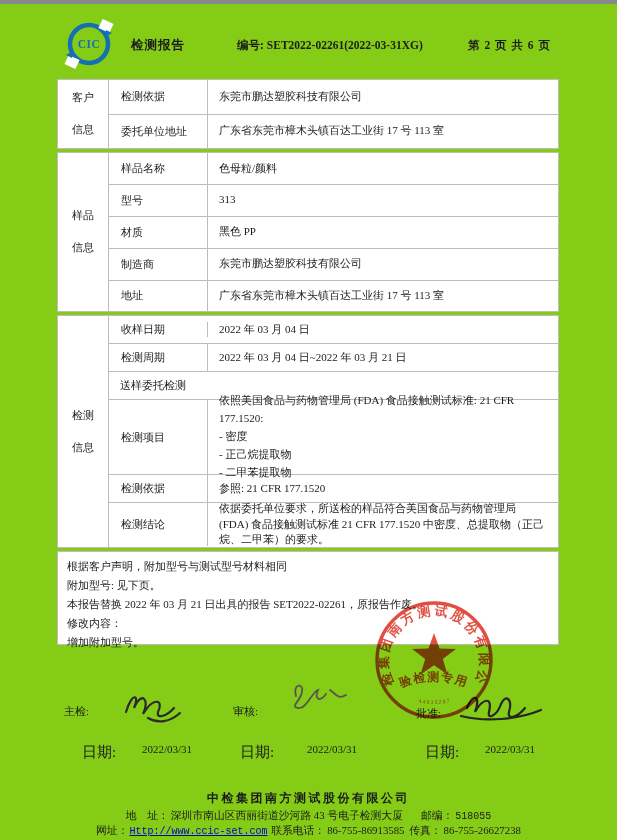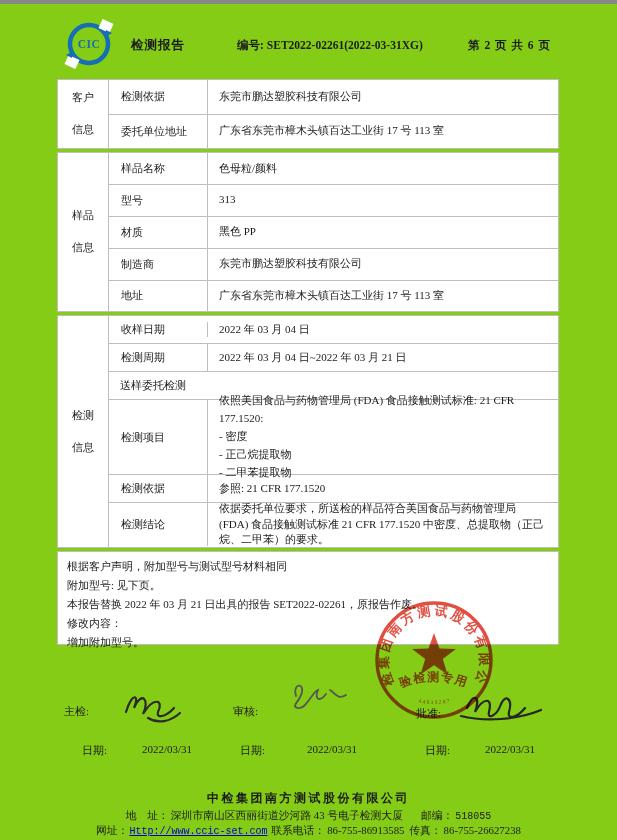--- a/index.html
+++ b/index.html
@@ -38,21 +38,21 @@
   .val {
     flex:1; display:flex; align-items:center; padding:5px 10px 5px 11px;
     font-size:11px; line-height:1.62; white-space:pre-line;
   }
   .note-cell {
     flex:1; padding:5px 10px 4px 9px; font-size:11px;
     line-height:1.72; white-space:pre-line;
   }
   
   .sig-label { position:absolute; font-size:11px; }
-  .sig-date-label { position:absolute; font-size:11px; }
+  .sig-date-label { position:absolute; font-size:15px; }
   .sig-date-value { position:absolute; font-size:11px; }
   .sig-svg { position:absolute; }
   
   .stamp { position:absolute; left:373px; top:595px; width:122px; height:122px; opacity:.9; mix-blend-mode:multiply; }
   
   .ftr-company { position:absolute; left:0; right:0; top:786px; text-align:center;
     font-size:12px; font-weight:bold; letter-spacing:2.5px; }
   .ftr-line2 { position:absolute; left:0; right:0; top:805px; text-align:center; font-size:10.8px; }
   .ftr-line3 { position:absolute; left:0; right:0; top:820px; text-align:center; font-size:10.8px; }
   .ftr-line2 span, .ftr-line3 span { margin:0 1px; }

